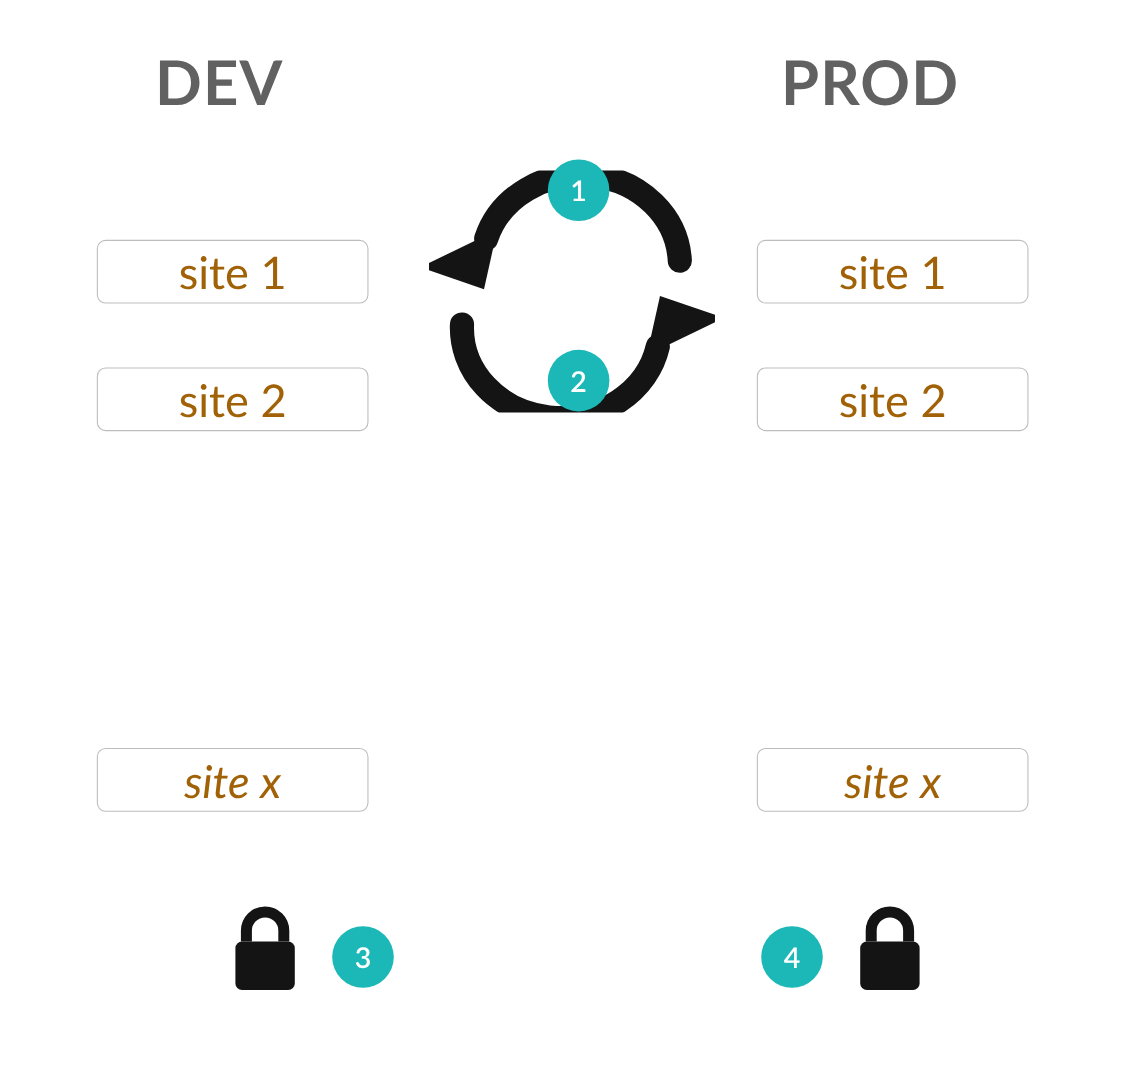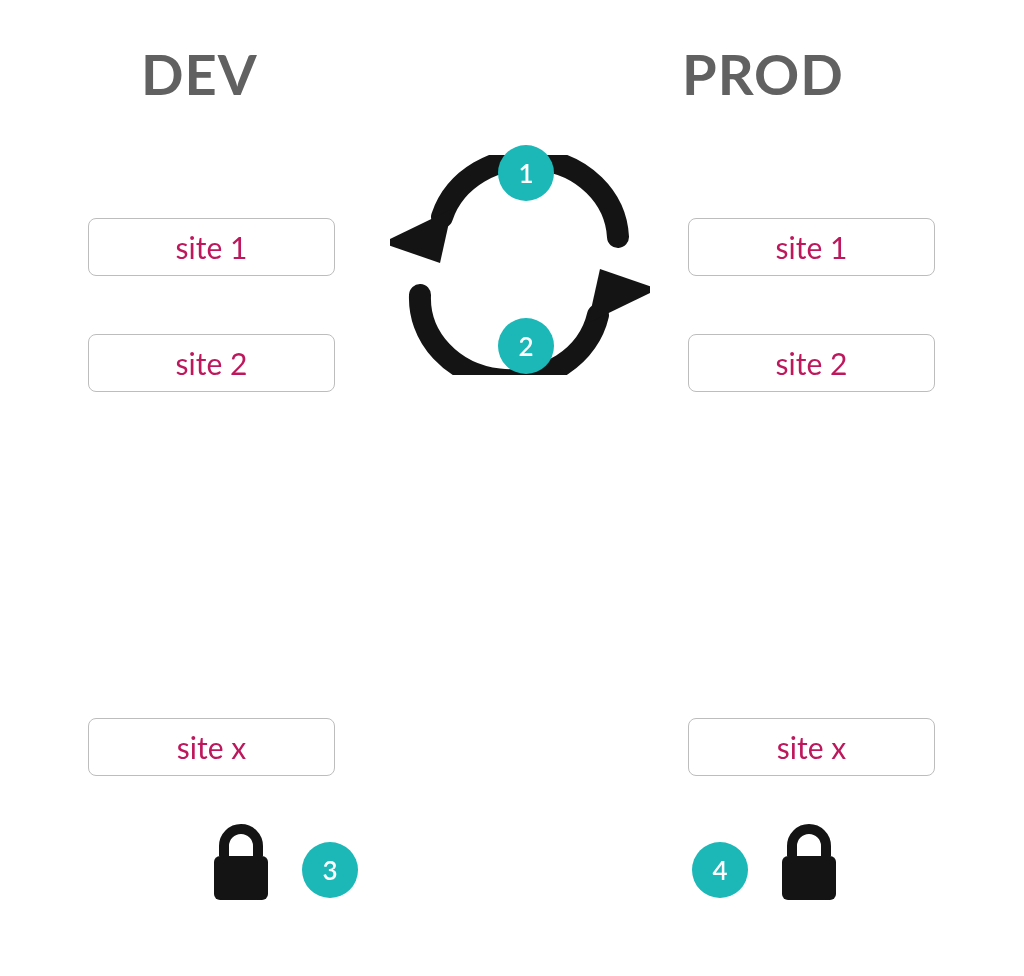--- a/index.html
+++ b/index.html
@@ -11,39 +11,39 @@
       position: relative;
     }
     .heading {
       position: absolute;
       font-size: 56px;
       font-weight: 700;
       color: #616161;
       letter-spacing: 1px;
     }
     .heading.dev { left: 141px; top: 40px; }
-    .heading.prod { left: 682px; top: 40px; }
+    .heading.prod { left: 710px; top: 40px; }
     .site-box {
       position: absolute;
       width: 247px;
       height: 58px;
       border: 1px solid #bdbdbd;
       border-radius: 8px;
       background: #ffffff;
       display: flex;
       align-items: center;
       justify-content: center;
-      font-size: 30px;
-      color: #be185d;
+      font-size: 41px;
+      color: #a16207;
     }
     .dev-col { left: 88px; }
     .prod-col { left: 688px; }
     .row1 { top: 218px; }
     .row2 { top: 334px; }
-    .rowx { top: 718px; }
+    .rowx { top: 680px; font-style: italic; }
     .sync-icon {
       position: absolute;
       left: 390px;
       top: 155px;
       width: 260px;
       height: 220px;
     }
     .badge {
       position: absolute;
       width: 56px;

